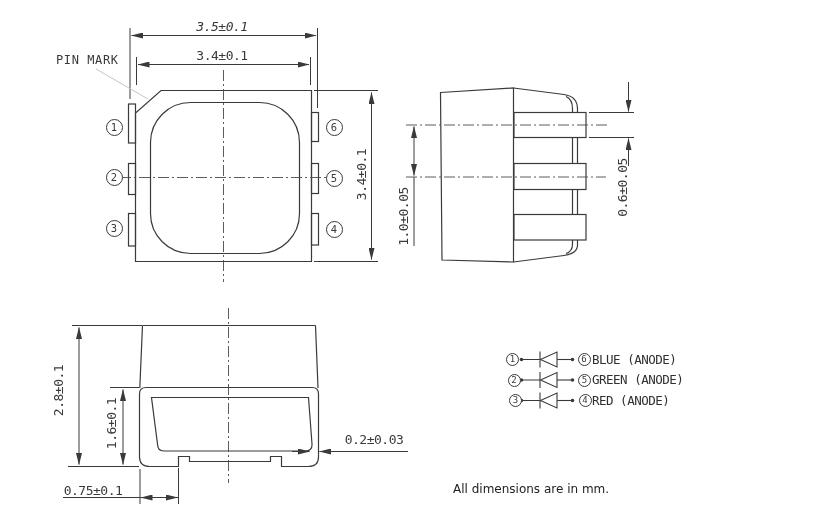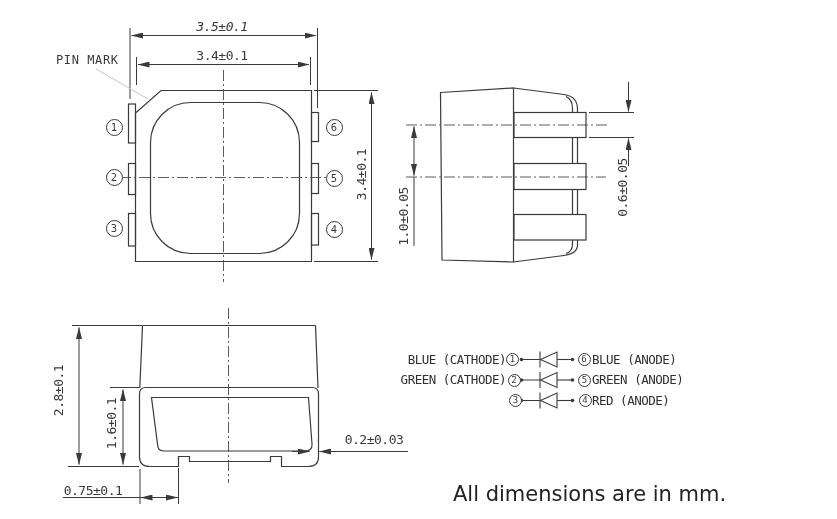--- a/index.html
+++ b/index.html
@@ -25,21 +25,21 @@
     position:absolute;font-size:12.5px;letter-spacing:-0.5px;white-space:nowrap;
     height:14px;line-height:14px;color:#303030;
   }
   .cirlabel.right{text-align:center;}
   .cirlabel.left{width:150px;text-align:right;}
   #pinmark{
     position:absolute;left:56px;top:53px;font-size:12px;letter-spacing:0.6px;color:#3a3a3a;
   }
   #footer-note{
     position:absolute;left:453px;top:482px;font-family:"DejaVu Sans","Liberation Sans",sans-serif;
-    font-size:21px;color:#222;
+    font-size:12px;color:#222;
   }
 </style>
 </head>
 <body>
 
 <div id="stage">
 
   <svg id="linework" width="837" height="519" viewBox="0 0 837 519">
     <defs>
       <marker id="arr" viewBox="0 0 12 6" markerWidth="12" markerHeight="6" refX="11.5" refY="3" orient="auto-start-reverse" markerUnits="userSpaceOnUse">
@@ -172,26 +172,24 @@
   <div class="dim" style="left:48px;top:483px;width:90px;">0.75±0.1</div>
   <div class="dim" style="left:329px;top:432px;width:90px;">0.2±0.03</div>
 
   <span class="pincircle" style="left:105.5px;top:118.5px;">1</span>
   <span class="pincircle" style="left:105.5px;top:169px;">2</span>
   <span class="pincircle" style="left:105.5px;top:219.5px;">3</span>
   <span class="pincircle" style="left:325.5px;top:118.5px;">6</span>
   <span class="pincircle" style="left:325.5px;top:169.5px;">5</span>
   <span class="pincircle" style="left:325.5px;top:221px;">4</span>
 
-  <div class="cirlabel left" style="left:356px;top:352.5px;">BLUE (CATHODE)</div>
   <span class="cirpin" style="left:506px;top:353px;">1</span>
   <span class="cirpin" style="left:577.5px;top:353px;">6</span>
   <div class="cirlabel right" style="left:592px;top:352.5px;">BLUE (ANODE)</div>
 
-  <div class="cirlabel left" style="left:356px;top:373px;">GREEN (CATHODE)</div>
   <span class="cirpin" style="left:507.5px;top:373.5px;">2</span>
   <span class="cirpin" style="left:578px;top:373.5px;">5</span>
   <div class="cirlabel right" style="left:592px;top:373px;">GREEN (ANODE)</div>
 
   <span class="cirpin" style="left:509px;top:394px;">3</span>
   <span class="cirpin" style="left:578.5px;top:394px;">4</span>
   <div class="cirlabel right" style="left:592px;top:393.5px;">RED (ANODE)</div>
 
   <div id="footer-note">All dimensions are in mm.</div>
 

